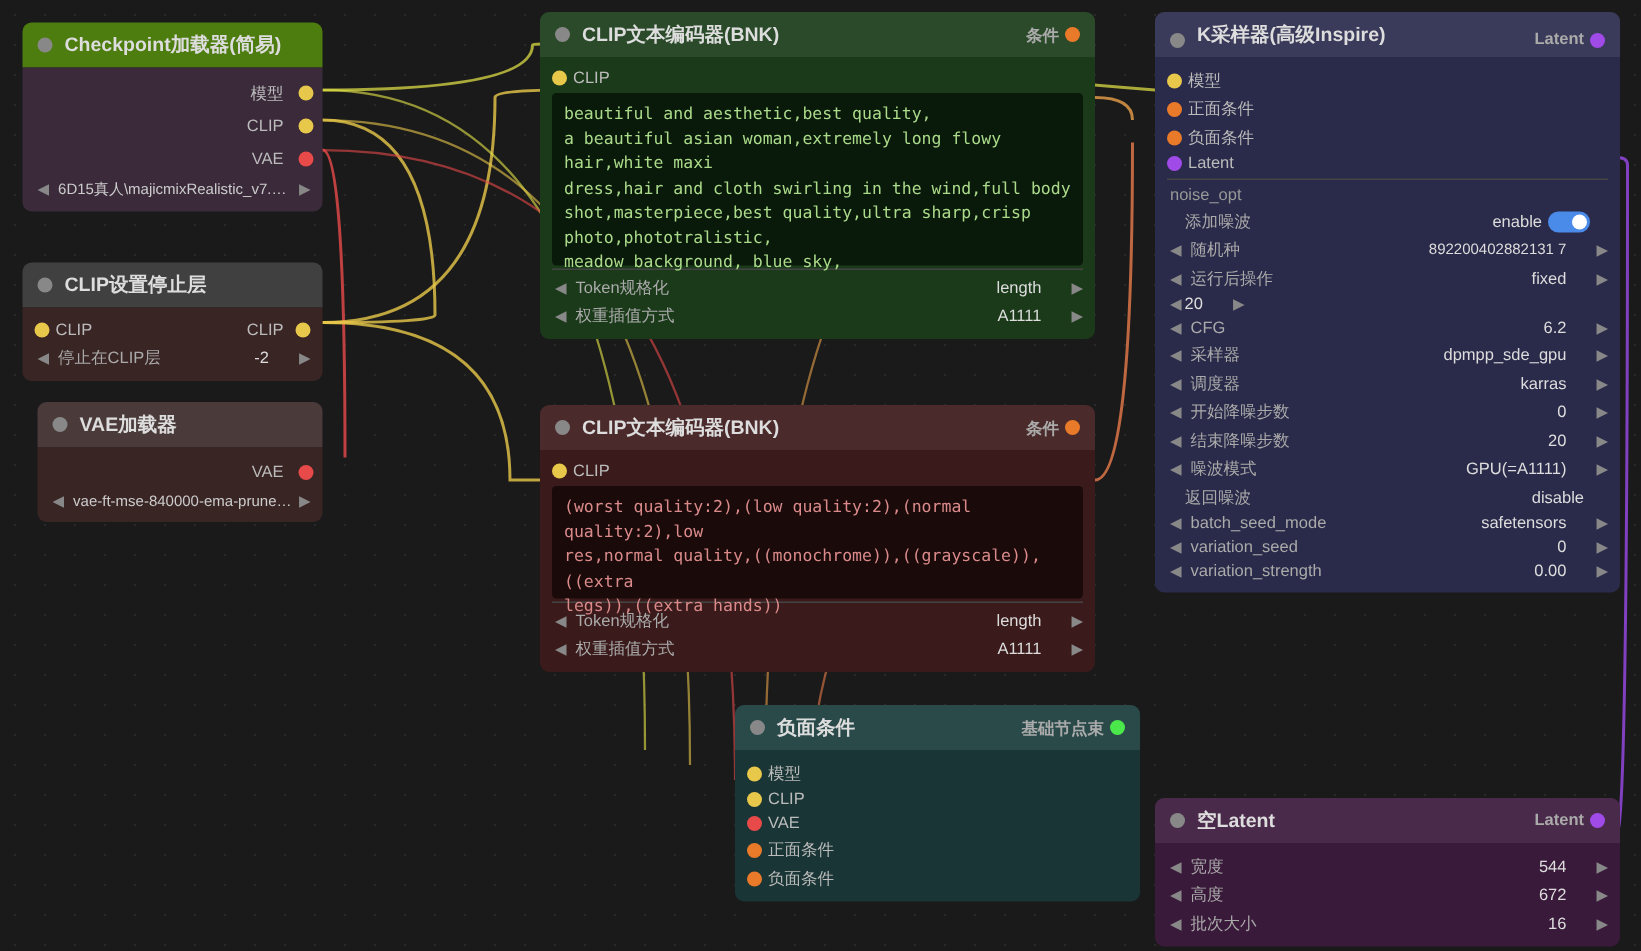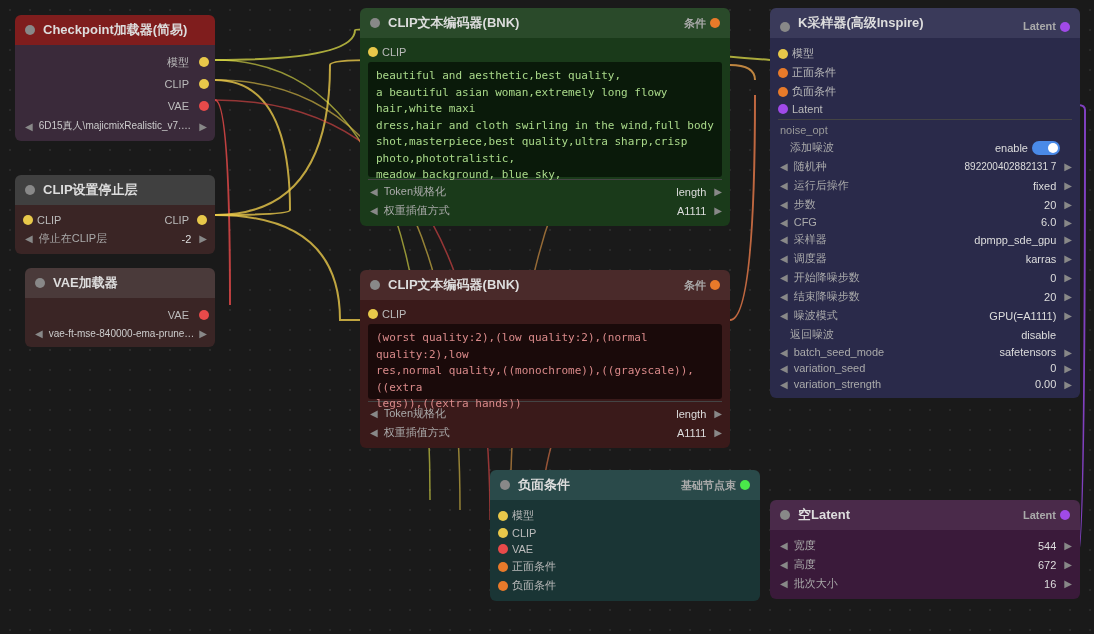--- a/index.html
+++ b/index.html
@@ -59,21 +59,21 @@
     }
     .connector-right .connector { margin-left: 6px; }
     .stepper-arrow {
       color: #888;
       font-size: 10px;
       cursor: pointer;
       padding: 0 2px;
     }
     
     .checkpoint-node { top: 15px; left: 15px; width: 200px; }
-    .checkpoint-node .node-header { background: #7f1d1d; }
+    .checkpoint-node .node-header { background: #4d7c0f; }
     .checkpoint-node .node-body { background: #3a2a3a; }
     
     .clip-settings-node { top: 175px; left: 15px; width: 200px; }
     .clip-settings-node .node-header { background: #404040; }
     .clip-settings-node .node-body { background: #3a2525; }
     
     .vae-node { top: 268px; left: 15px; width: 200px; padding-left: 10px; }
     .vae-node .node-header { background: #4a3a3a; }
     .vae-node .node-body { background: #3a2525; }
     
@@ -87,21 +87,21 @@
     
     .k-sampler { top: 8px; left: 770px; width: 310px; }
     .k-sampler .node-header { background: #3a3a5a; align-items: flex-end; }
     .k-sampler .node-body { background: #2a2a4a; }
     
     .base-bundle { top: 470px; left: 490px; width: 270px; }
     .base-bundle .node-header { background: #2a4a4a; }
     .base-bundle .node-body { background: #1a3535; }
     
     .latent-node { top: 500px; left: 770px; width: 310px; }
-    .latent-node .node-header { background: #4a2a4a; }
+    .latent-node .node-header { background: #4a2a4a; margin-top: 32px; }
     .latent-node .node-body { background: #3a1a3a; }
 
     .text-area {
       background: #0a1a0a;
       color: #aada8a;
       font-size: 11px;
       padding: 6px 8px;
       margin: 2px 8px;
       border-radius: 3px;
       line-height: 1.5;
@@ -119,21 +119,21 @@
       margin: 2px 8px;
     }
     .full-stepper {
       display: flex;
       align-items: center;
       width: 100%;
       padding: 2px 8px;
     }
     .full-stepper .stepper-arrow { color: #888; font-size: 10px; cursor: pointer; }
     .full-stepper .label { flex: 1; color: #aaa; font-size: 11px; padding: 0 4px; }
-    .full-stepper .value { color: #ddd; font-size: 11px; margin-right: 8px; }
+    .full-stepper .value { color: #ddd; font-size: 11px; margin-right: 20px; }
     .full-stepper .arrow-right { color: #888; font-size: 10px; cursor: pointer; }
 
     
     .dot-yellow { background: #e8c84a; }
     .dot-orange { background: #e87a2a; }
     .dot-red { background: #e84a4a; }
     .dot-green { background: #4ae84a; }
     .dot-purple { background: #a04ae8; }
     .dot-gray { background: #888; }
 
@@ -380,28 +380,27 @@
       <span class="arrow-right">▶</span>
     </div>
     <div class="full-stepper">
       <span class="stepper-arrow">◀</span>
       <span class="label">运行后操作</span>
       <span class="value">fixed</span>
       <span class="arrow-right">▶</span>
     </div>
     <div class="full-stepper">
       <span class="stepper-arrow">◀</span>
-      <span class="label">步数</span>
       <span class="value">20</span>
       <span class="arrow-right">▶</span>
     </div>
     <div class="full-stepper">
       <span class="stepper-arrow">◀</span>
       <span class="label">CFG</span>
-      <span class="value">6.0</span>
+      <span class="value">6.2</span>
       <span class="arrow-right">▶</span>
     </div>
     <div class="full-stepper">
       <span class="stepper-arrow">◀</span>
       <span class="label">采样器</span>
       <span class="value">dpmpp_sde_gpu</span>
       <span class="arrow-right">▶</span>
     </div>
     <div class="full-stepper">
       <span class="stepper-arrow">◀</span>

